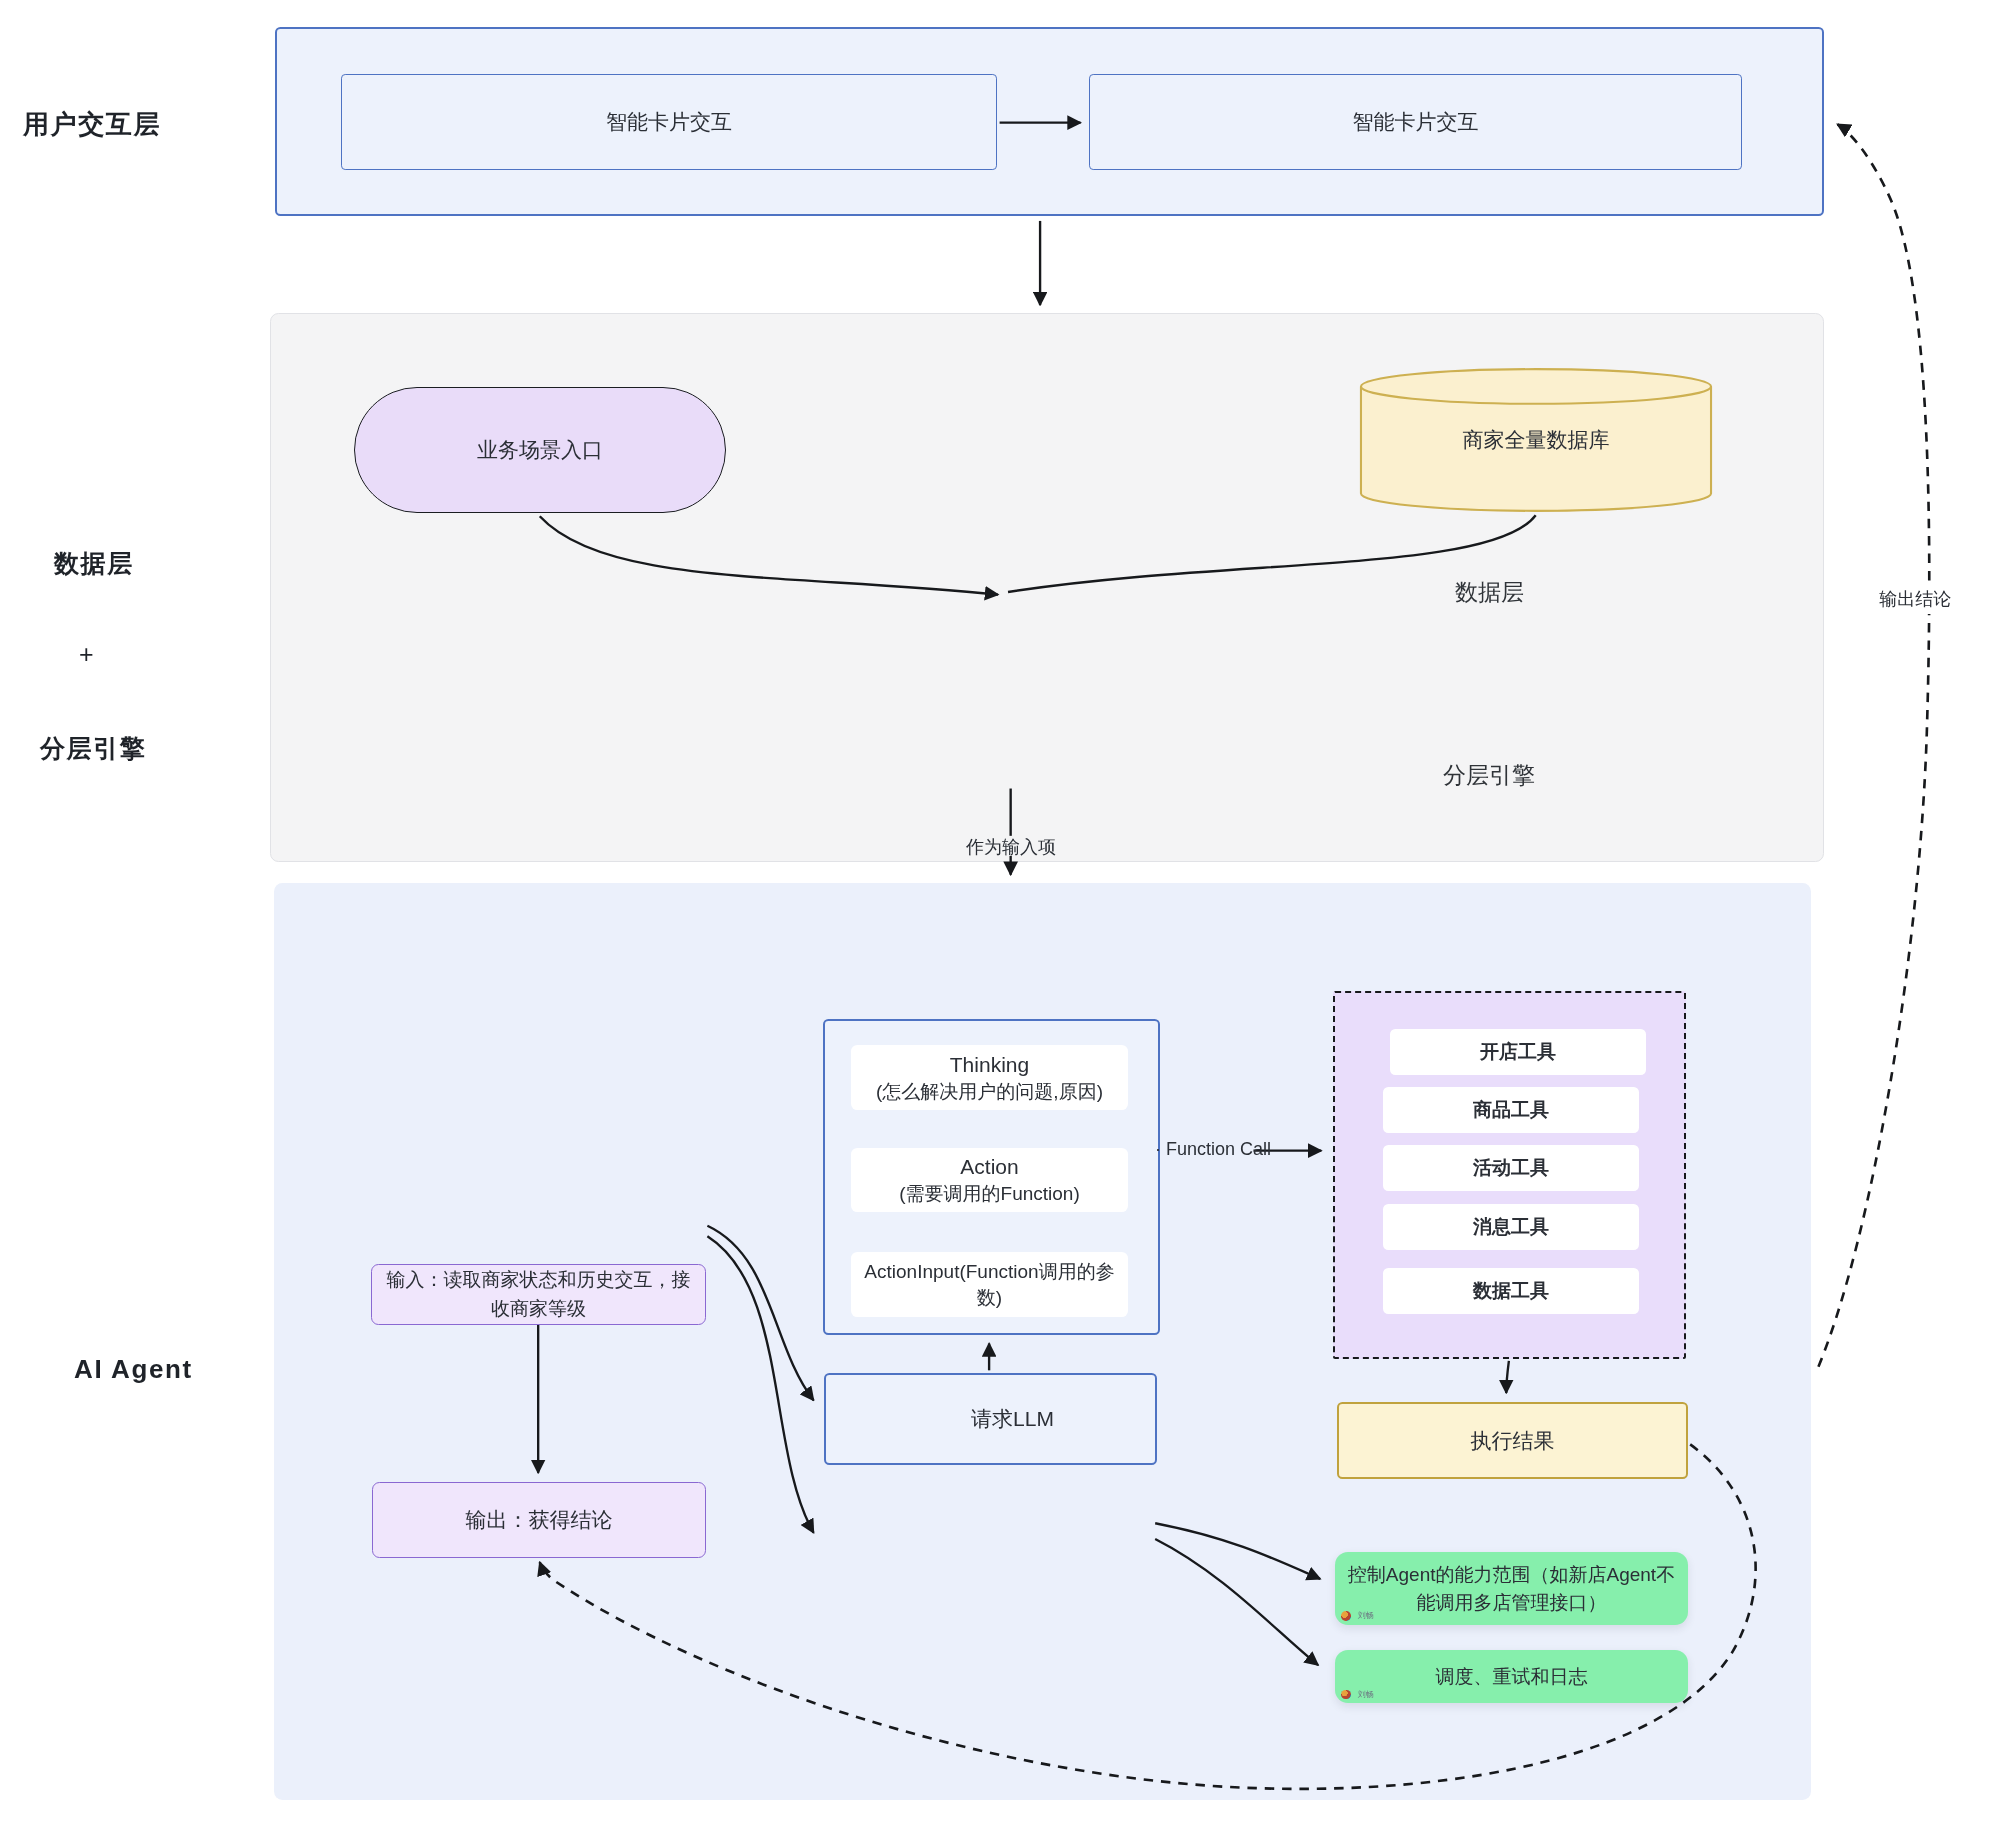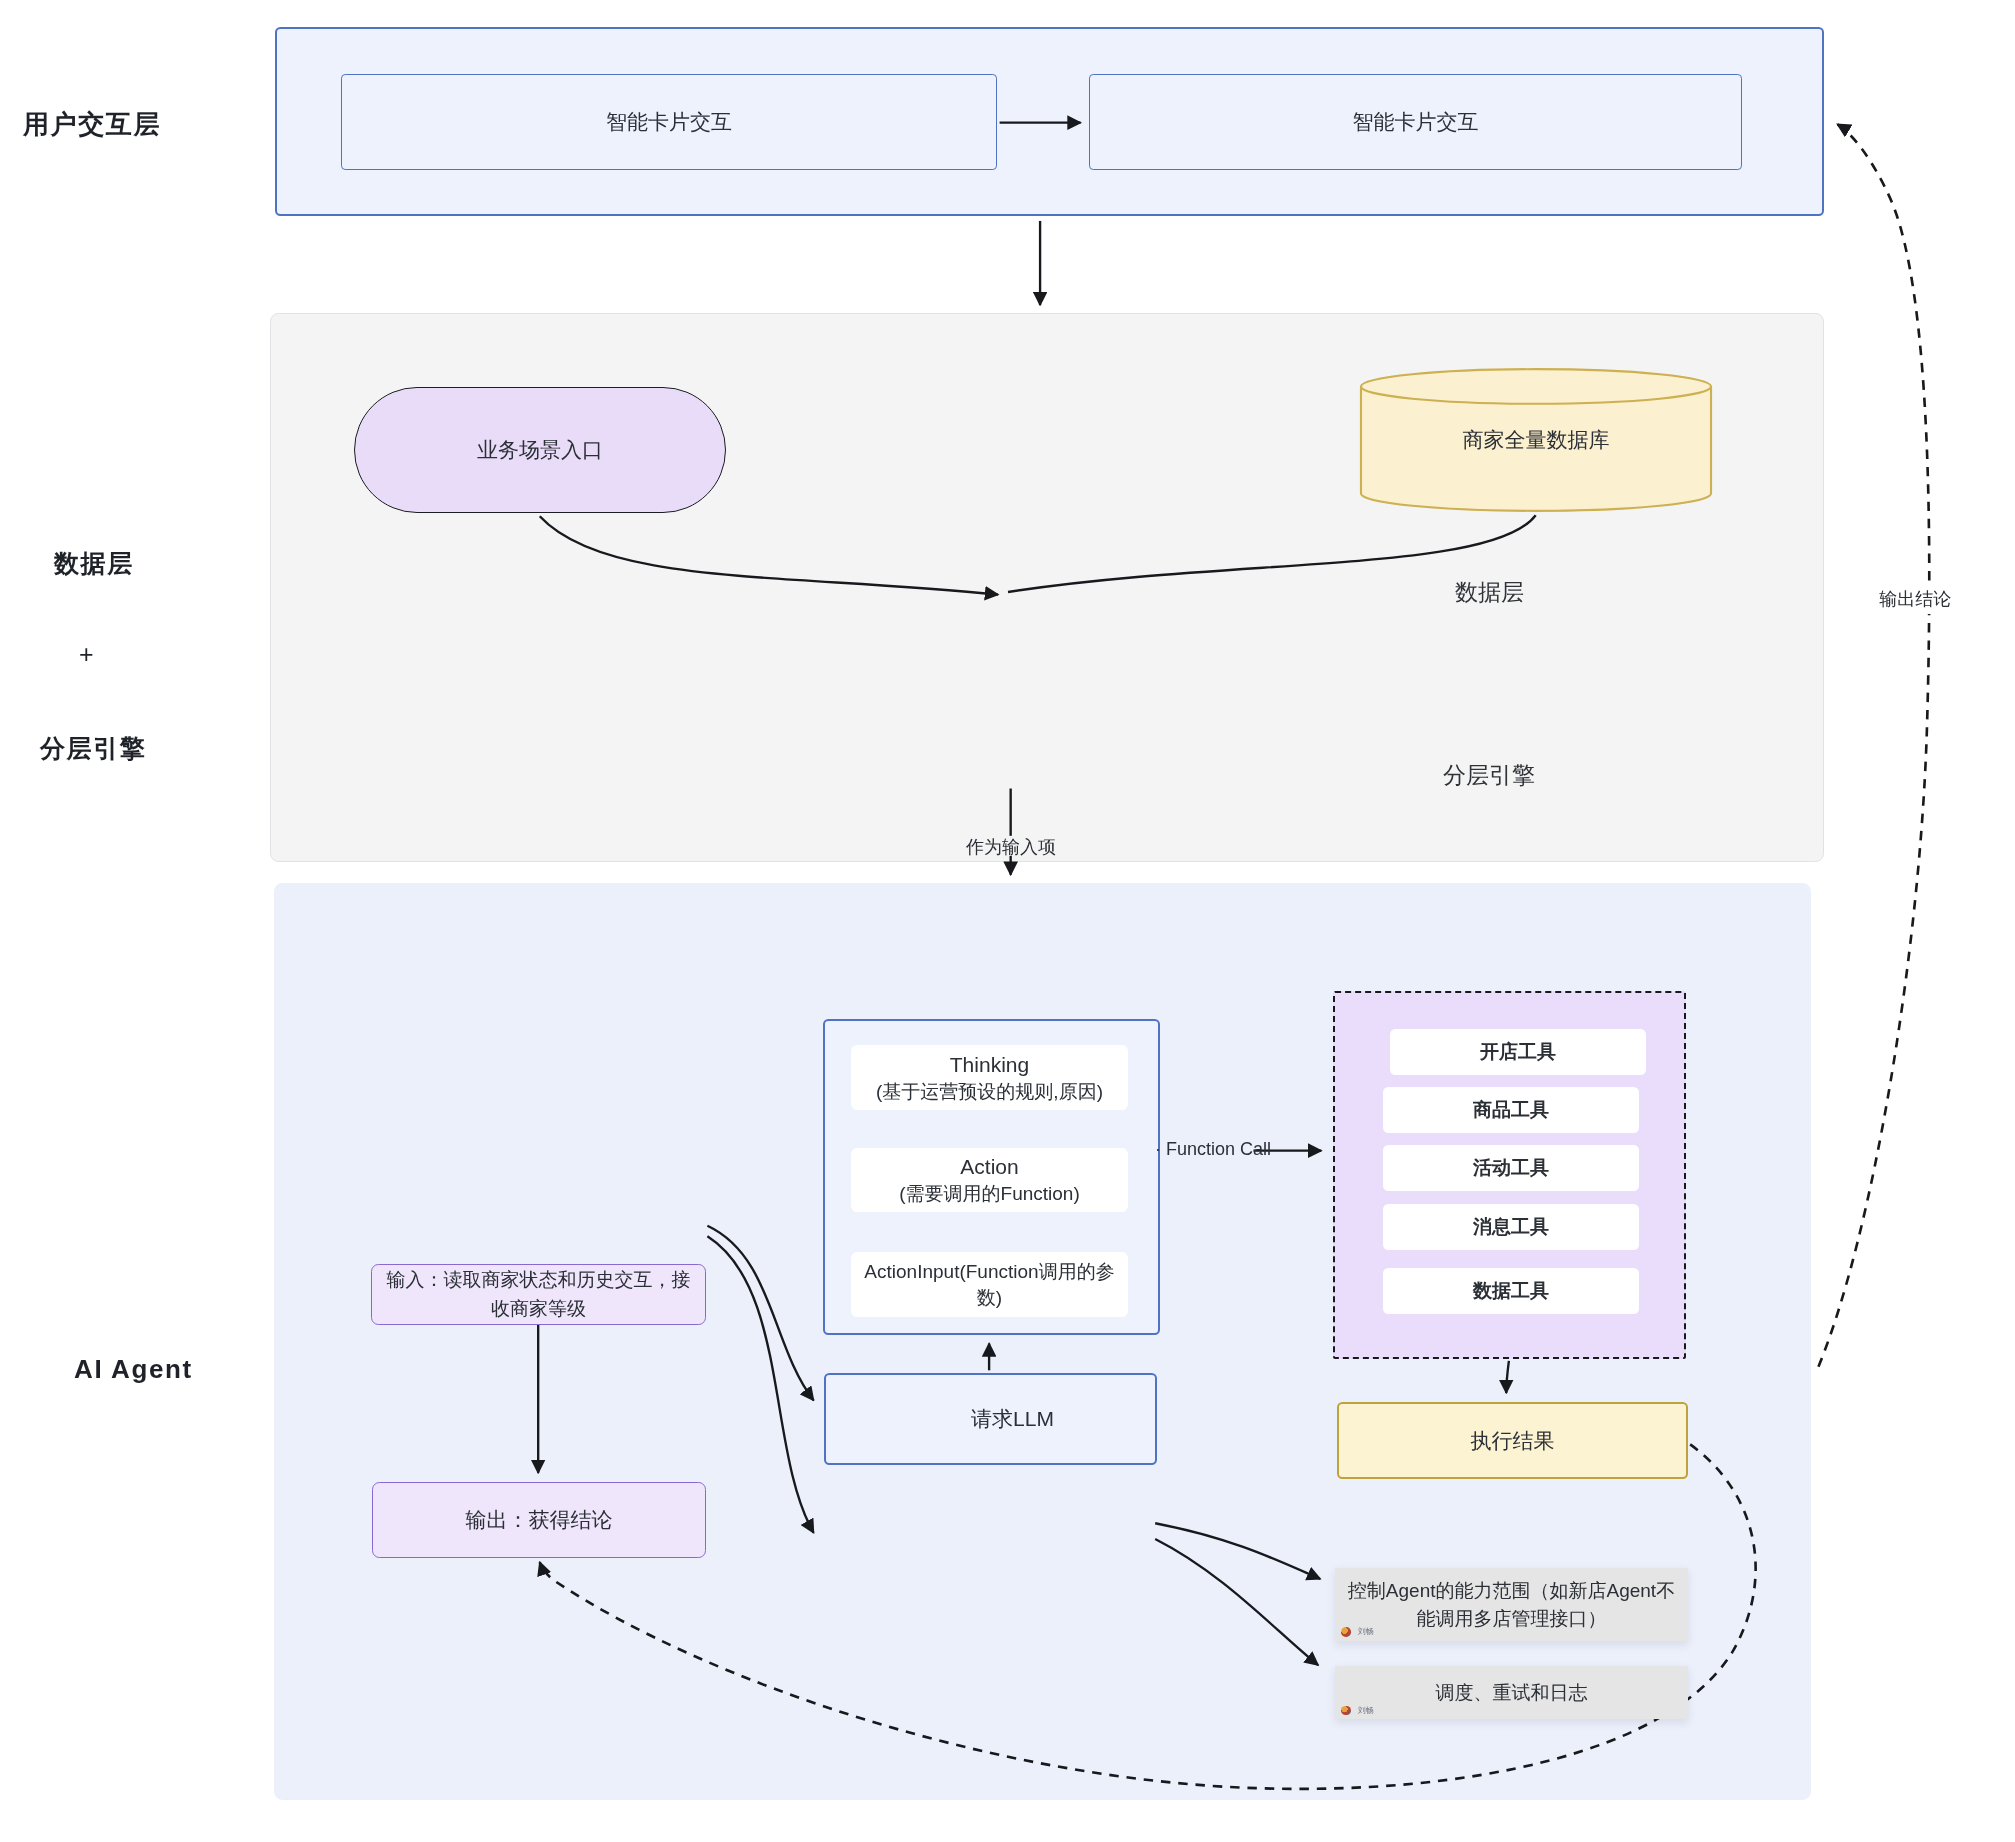--- a/index.html
+++ b/index.html
@@ -12,21 +12,21 @@
   .container-gray{background:#f4f4f5;border:1.1px solid #e1e2e6;border-radius:8.4px;}
   .container-agent{background:#ebf0fb;border-radius:8.4px;}
   .card-blue{background:#edf2fc;border:1.6px solid #4e73c3;border-radius:4.2px;font-size:21px;}
   .box-blue{background:#edf2fc;border:2.1px solid #4e73c3;border-radius:5.3px;font-size:21px;}
   .stadium{background:#e9dcf9;border:1.6px solid #1a1d21;border-radius:68px;font-size:21px;}
   .box-purple{background:#f0e6fc;border:1.6px solid #8a68d2;border-radius:7.4px;}
   .tools-area{background:#e9ddfb;border:2.1px dashed #17191c;border-radius:2.1px;}
   .tool-item{background:#ffffff;border-radius:5.3px;font-size:19px;font-weight:700;}
   .white-chip{background:#ffffff;border-radius:6.3px;flex-direction:column;line-height:1.35;}
   .box-exec{background:#fcf3d3;border:2.1px solid #c0a23d;border-radius:5.3px;font-size:21px;}
-  .note{background:#e5e5e5;border-radius:1px;box-shadow:0 3.2px 8.4px rgba(40,40,60,0.10);margin-top:16px;}
+  .note{background:#86efac;border-radius:13px;box-shadow:0 3.2px 8.4px rgba(40,40,60,0.10);}
   .note-author{position:absolute;left:6.3px;bottom:3.2px;display:flex;align-items:center;gap:7px;}
   .avatar{width:9.5px;height:9.5px;border-radius:50%;
           background:radial-gradient(circle at 35% 35%,#e8a13c 0 35%,#b8452f 36% 70%,#3a5f9e 71% 100%);}
   .author-name{font-size:8px;color:#6b7280;}
   .inner-zone-label{font-size:23px;color:#2f3338;white-space:nowrap;}
   .small-edge-label{font-size:18px;color:#2b2f36;white-space:nowrap;}
 </style>
 </head>
 <body>
 
@@ -99,21 +99,21 @@
     <span>输入：读取商家状态和历史交互，接收商家等级</span>
   </div>
 
   <div class="abs box-purple flexc" style="left:372px;top:1482px;width:334px;height:76px;font-size:21px;">
     <span>输出：获得结论</span>
   </div>
 
   <div class="abs box-blue" style="left:823px;top:1019px;width:337px;height:316px;">
     <div class="abs white-chip flexc" style="left:26px;top:24px;width:277px;height:65px;">
       <div style="font-size:21px;">Thinking</div>
-      <div style="font-size:19px;">(基于运营预设的规则,原因)</div>
+      <div style="font-size:19px;">(怎么解决用户的问题,原因)</div>
     </div>
     <div class="abs white-chip flexc" style="left:26px;top:127px;width:277px;height:64px;text-align:right;">
       <div style="font-size:21px;">Action</div>
       <div style="font-size:19px;">(需要调用的Function)</div>
     </div>
     <div class="abs white-chip flexc" style="left:26px;top:231px;width:277px;height:65px;padding:0 7.4px;">
       <div style="font-size:19px;">ActionInput(Function调用的参数)</div>
     </div>
   </div>
 

